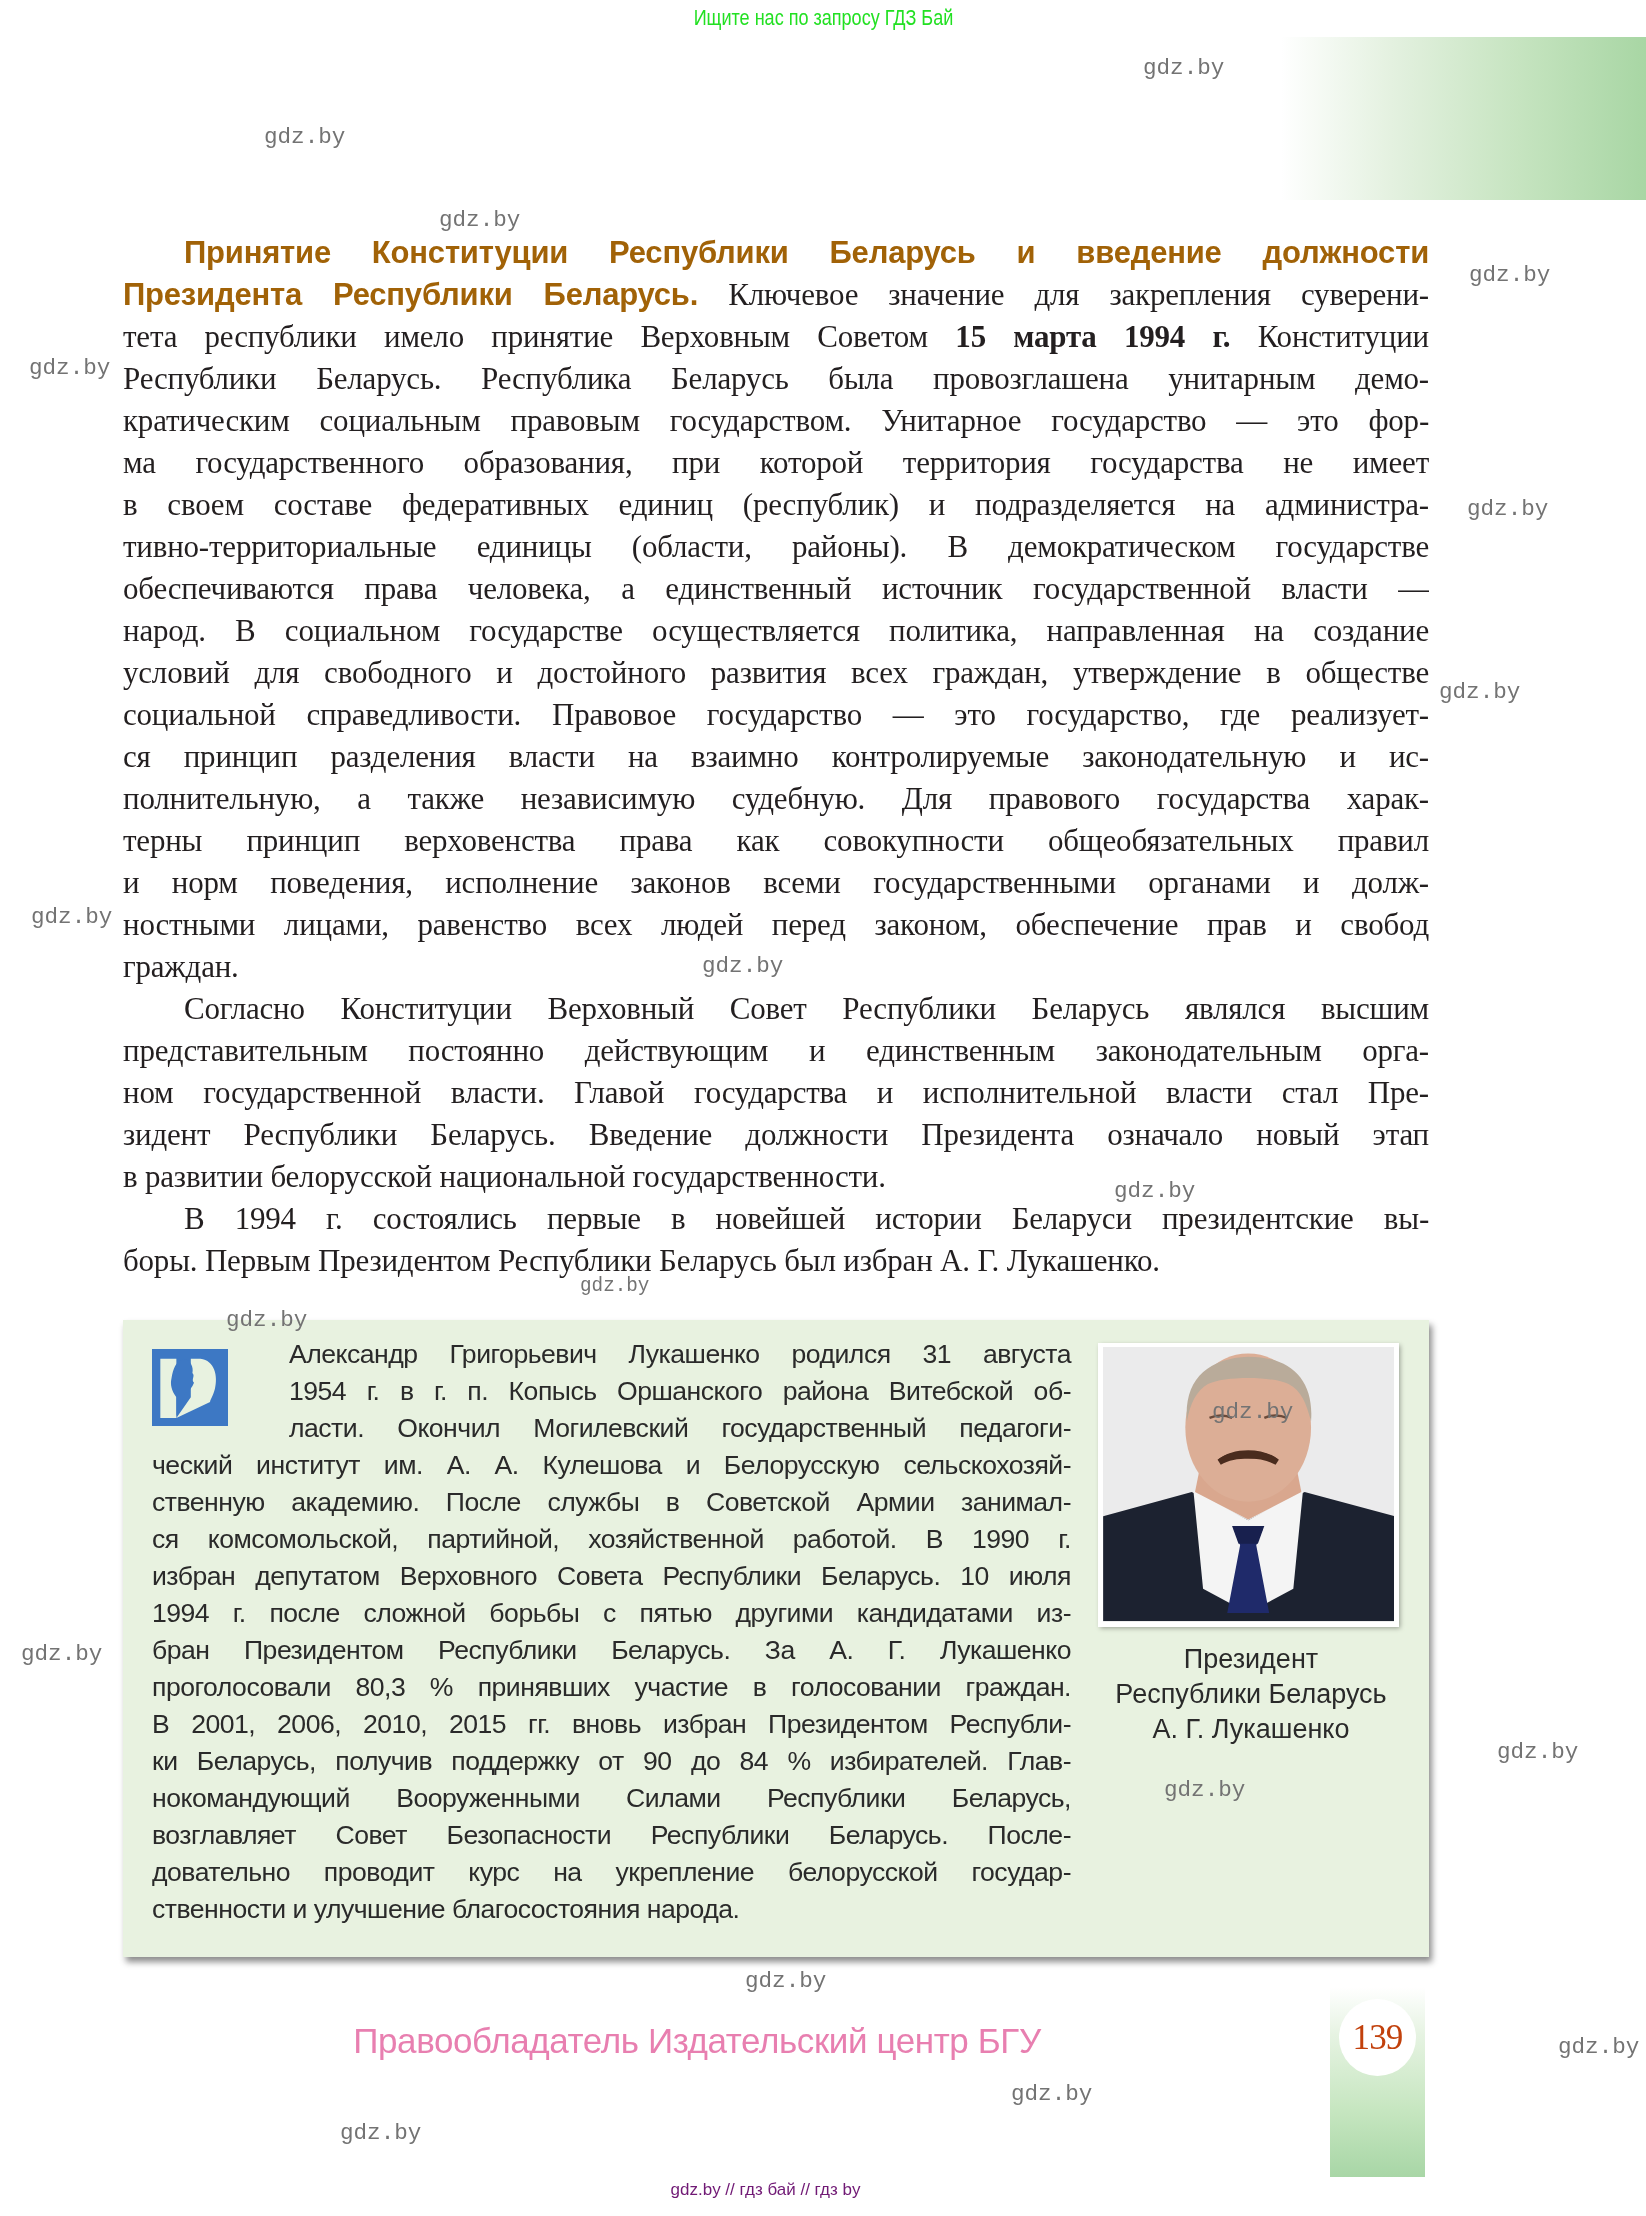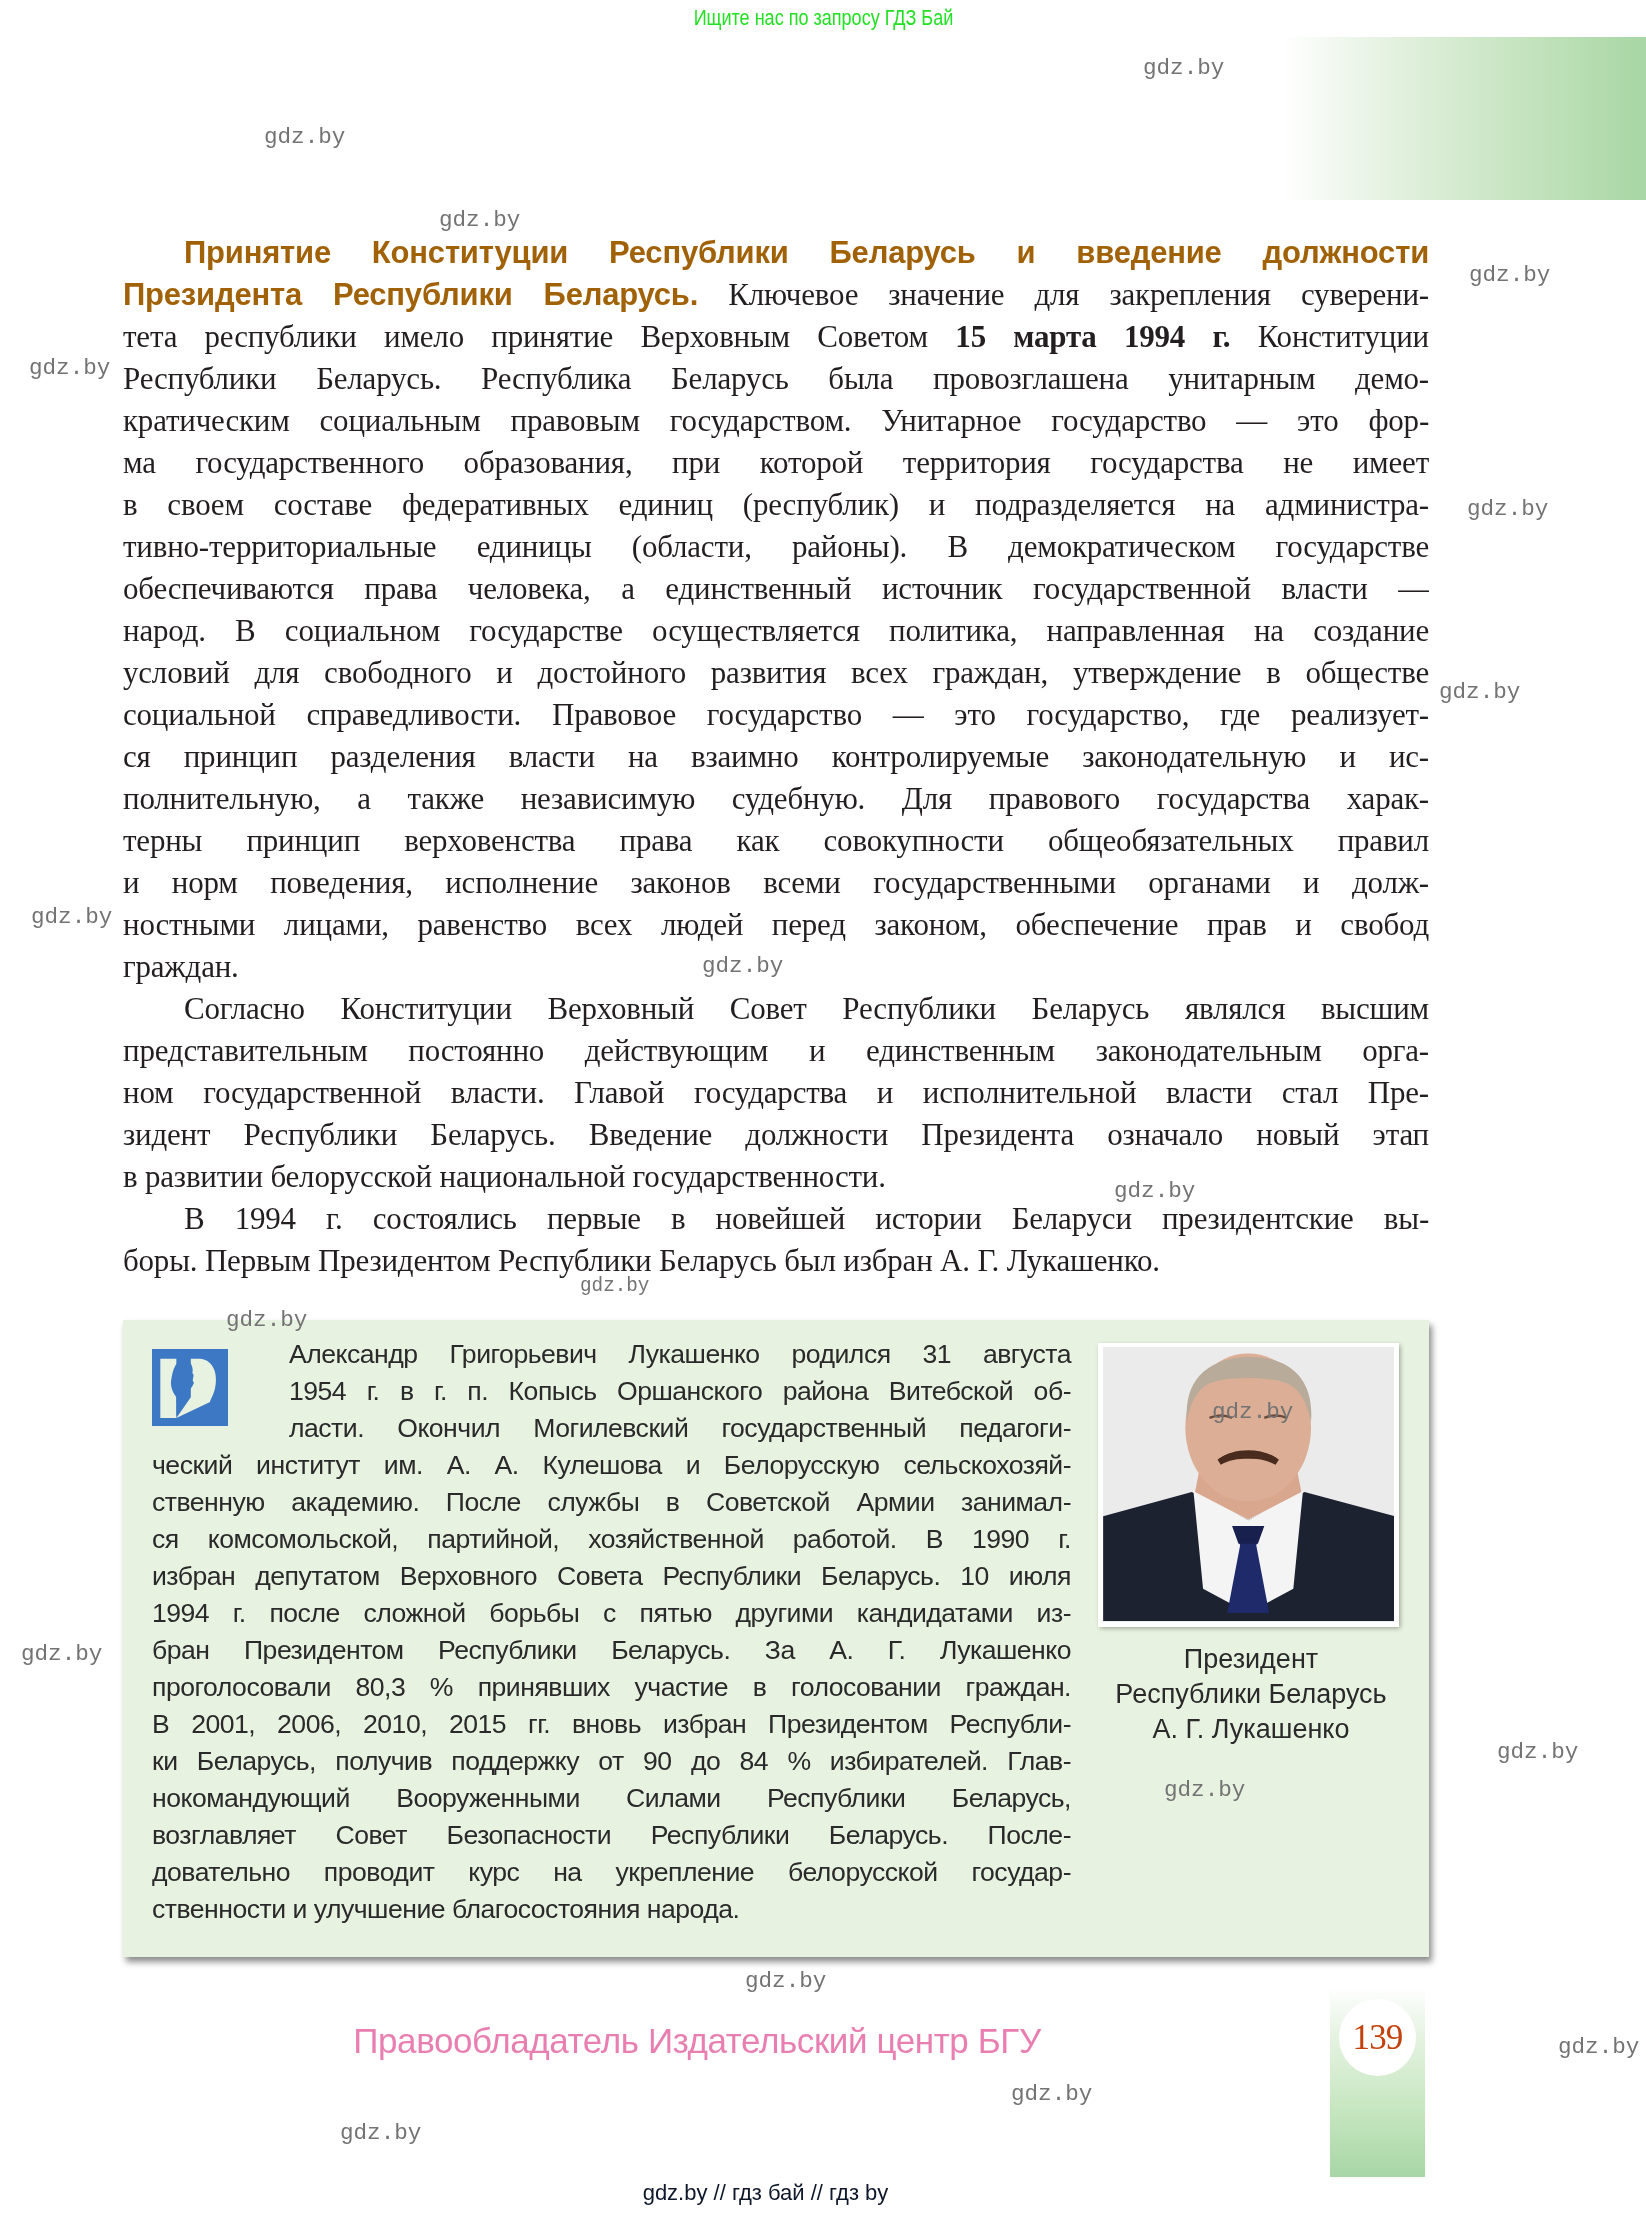--- a/index.html
+++ b/index.html
@@ -80,21 +80,21 @@
     .page-num-circle {
       position: absolute; left: 1339px; top: 1999px; width: 77px; height: 77px;
       border-radius: 50%; background: #ffffff;
       display: flex; align-items: center; justify-content: center;
     }
     .page-num {
       font-family: "Liberation Serif", serif; font-size: 35px; color: #c2410c; letter-spacing: -0.8px;
     }
     .footer-links {
       position: absolute; left: 0; width: 1531px; top: 2180px; text-align: center;
-      font-family: "Liberation Sans", sans-serif; font-size: 22px; color: #0f172a;
+      font-family: "Liberation Sans", sans-serif; font-size: 17px; color: #701a75;
     }
   </style>
 </head>
 <body>
 
 <div class="top-banner">Ищите нас по запросу ГДЗ Бай</div>
 <div class="corner-strip"></div>
 
 <div class="wm" style="left:1143px;top:55px;">gdz.by</div>
 <div class="wm" style="left:264px;top:124px;">gdz.by</div>

